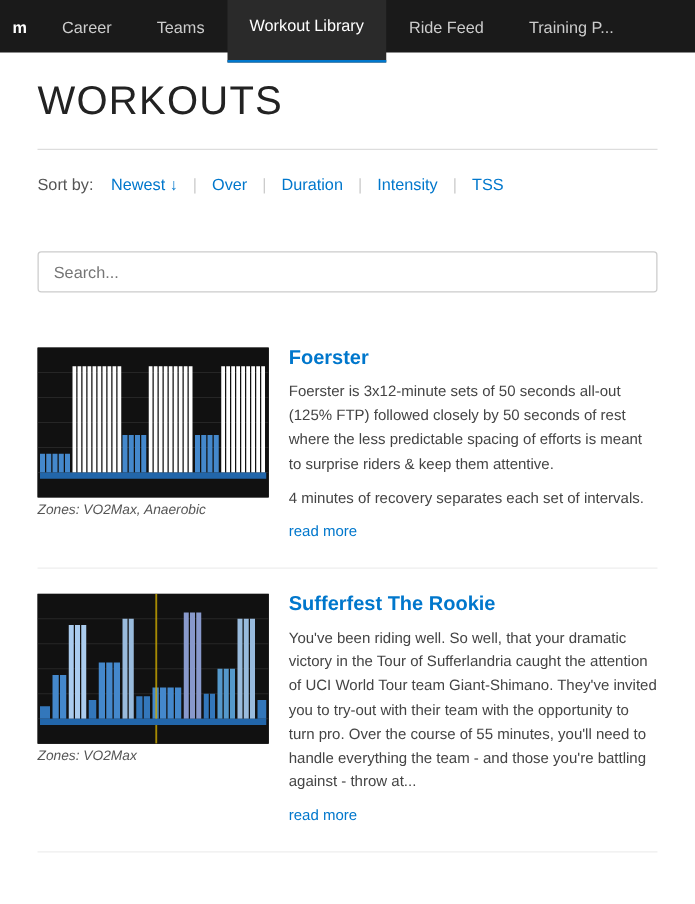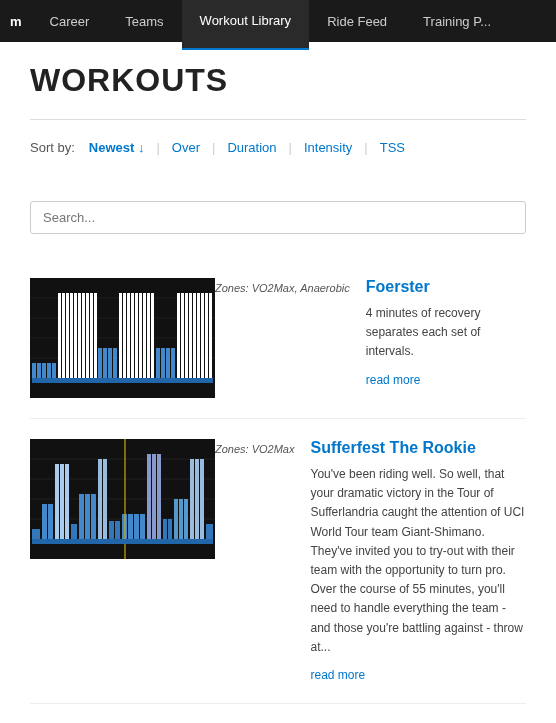--- a/index.html
+++ b/index.html
@@ -40,21 +40,21 @@
       border-bottom: 2px solid #0077cc;
     }
 
     
     .page-content {
       padding: 20px 30px;
     }
 
     .page-title {
       font-size: 32px;
-      font-weight: 700;
+      font-weight: 400;
       color: #222;
       text-transform: uppercase;
       letter-spacing: 1px;
       margin-bottom: 20px;
     }
 
     
     .tabs {
       display: flex;
       border-bottom: 1px solid #ddd;
@@ -85,21 +85,21 @@
       color: #555;
       gap: 6px;
     }
     .sort-label { font-weight: normal; color: #555; margin-right: 4px; text-align: right; }
     .sort-option {
       color: #0077cc;
       cursor: pointer;
       padding: 0 4px;
       font-size: 13px;
     }
-    .sort-option.active { font-weight: bold; }
+    .sort-option.active { font-weight: normal; }
     .sort-option:not(:last-child)::after {
       content: '';
     }
     .sort-divider {
       color: #ccc;
       margin: 0 2px;
     }
 
     
     .search-bar {
@@ -151,21 +151,21 @@
       line-height: 1.6;
       margin-bottom: 8px;
     }
     .read-more {
       font-size: 12px;
       color: #0077cc;
       cursor: pointer;
       text-decoration: none;
     }
 
-    .chart-wrapper { display: flex; flex-direction: row; justify-content: flex-end; }
+    .chart-wrapper { display: flex; flex-direction: column; }
 
     
     .chart-svg {
       width: 185px;
       height: 120px;
       background: #111;
     }
   </style>
 </head>
 <body>
@@ -269,20 +269,21 @@
             <rect x="175" y="15" width="3" height="85" fill="#fff"></rect>
             <rect x="179" y="15" width="3" height="85" fill="#fff"></rect>
 
             <rect x="2" y="100" width="181" height="5" fill="#2266aa"></rect>
           </svg>
         </div>
         <div class="workout-zones">Zones: VO2Max, Anaerobic</div>
       </div>
       <div class="workout-info">
         <div class="workout-title">Foerster</div>
+        <div class="workout-desc">Foerster is 3x12-minute sets of 50 seconds all-out (125% FTP) followed closely by 50 seconds of rest where the less predictable spacing of efforts is meant to surprise riders &amp; keep them attentive.</div>
         <div class="workout-desc">4 minutes of recovery separates each set of intervals.</div>
         <a class="read-more">read more</a>
       </div>
     </div>
 
     <div class="workout-item">
       <div class="chart-wrapper">
         <div class="workout-chart">
           <svg class="chart-svg" viewBox="0 0 185 120" xmlns="http://www.w3.org/2000/svg">
             <rect width="185" height="120" fill="#111"></rect>

